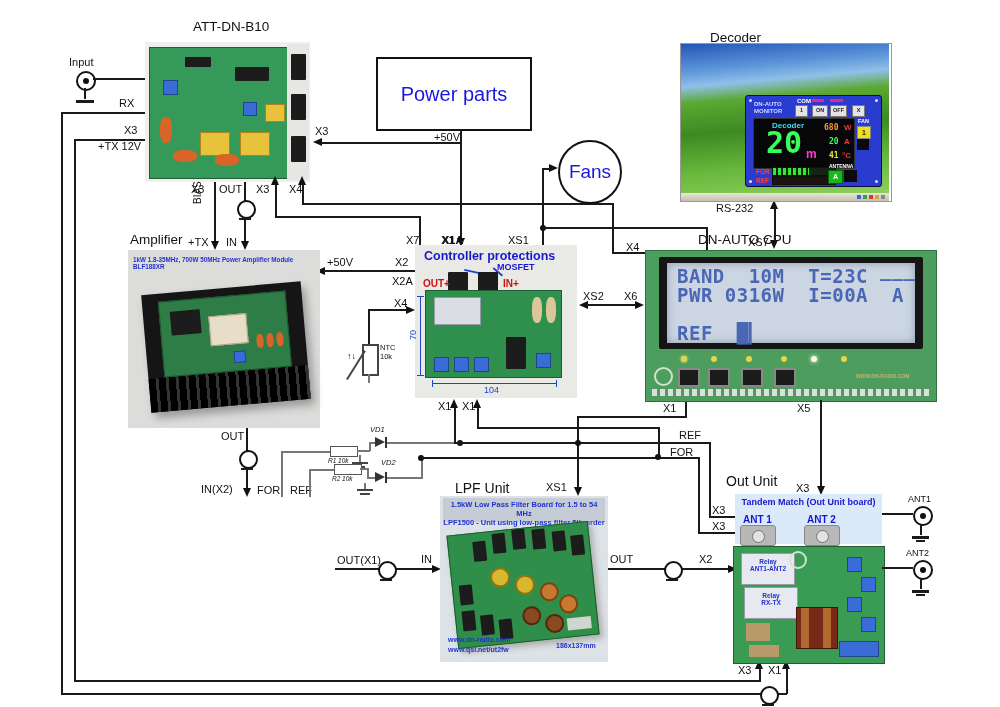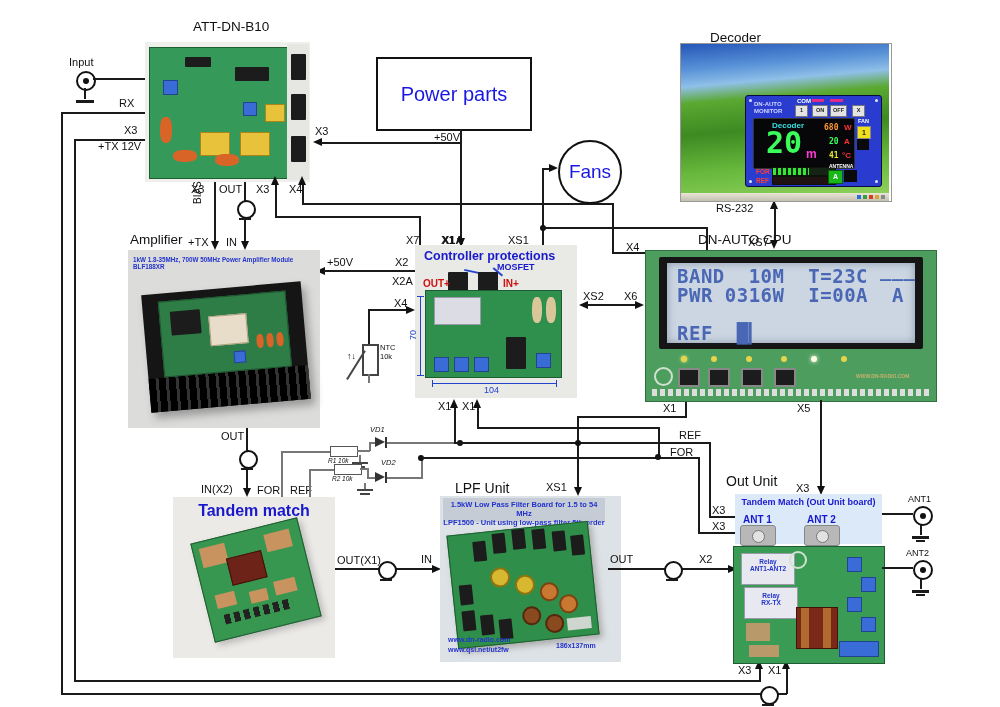--- a/index.html
+++ b/index.html
@@ -349,42 +349,30 @@
     <div class="seg" style="left:26px;top:71px;width:62px;">
         <span class="segfill" style="width: 58%;"></span>
       </div>
     <div style="position:absolute;left:10px;top:81px;font-size:6.5px;font-weight:bold;color:#ff4030;">REF</div>
     <div class="seg" style="left:26px;top:80px;width:62px;background:#201212;"></div>
     <div style="position:absolute;left:83px;top:67px;font-size:5px;font-weight:bold;color:#fff;">ANTENNA</div>
     <div style="position:absolute;left:82px;top:74px;width:13px;height:12px;background:#18b818;border:1px solid #0a600a;font-size:7px;font-weight:bold;color:#fff;text-align:center;line-height:12px;">A</div>
     <div style="position:absolute;left:98px;top:74px;width:13px;height:12px;background:#0a0a0a;"></div>
   </div>
 
-  <div class="photo" style="left:173px;top:497px;width:162px;height:161px;background:#eceae6;">
-    <div style="position:absolute;left:0;top:5px;width:100%;text-align:center;color:#1818cc;font-weight:bold;font-size:16px;">Tandem match</div>
-    <div style="position:absolute;left:28px;top:32px;width:108px;height:100px;background:#37964f;border:1px solid #215c30;transform:rotate(-14deg);box-shadow:3px 4px 6px #bbb;">
-      <div style="position:absolute;left:6px;top:6px;width:26px;height:20px;background:#c9935f;"></div>
-      <div style="position:absolute;left:72px;top:8px;width:26px;height:18px;background:#c9935f;"></div>
-      <div style="position:absolute;left:30px;top:22px;width:34px;height:26px;background:#6e2318;border:1px solid #40120a;"></div>
-      <div style="position:absolute;left:10px;top:55px;width:20px;height:14px;background:#c9935f;"></div>
-      <div style="position:absolute;left:44px;top:60px;width:18px;height:12px;background:#c9935f;"></div>
-      <div style="position:absolute;left:70px;top:56px;width:22px;height:14px;background:#c9935f;"></div>
-      <div style="position:absolute;left:14px;top:76px;width:70px;height:10px;background:repeating-linear-gradient(90deg,#222 0 6px,#37964f 6px 10px);"></div>
-    </div>
-  </div>
 
   <div class="L" style="left:337px;top:554px;">OUT(X1)</div>
   <div class="L" style="left:421px;top:553px;">IN</div>
   <div class="W" style="left:335px;top:568px;width:98px;height:2px;"></div>
   <div class="FE" style="left:378px;top:561px;"></div>
   <div class="W" style="left:380px;top:579px;width:12px;height:2px;"></div>
   <div class="A Ar" style="left:432px;top:564.5px;"></div>
 
   <div class="L H" style="left:455px;top:481px;font-size:14px;">LPF Unit</div>
-  <div class="photo" style="left:440px;top:496px;width:168px;height:166px;background:#dde2e6;padding-left:13px;">
+  <div class="photo" style="left:440px;top:496px;width:168px;height:166px;background:#dde2e6;">
     <div style="position:absolute;left:3px;top:2px;width:162px;height:24px;background:#c6ccd6;text-align:center;">
       <div style="font-size:7.5px;font-weight:bold;color:#2233cc;margin-top:2px;">1.5kW Low Pass Filter Board for 1.5 to 54 MHz</div>
       <div style="font-size:7.5px;font-weight:bold;color:#2233cc;">LPF1500 - Unit using low-pass filter 5th order</div>
     </div>
     <div style="position:absolute;left:12px;top:32px;width:140px;height:112px;background:#2f8f4a;border:1px solid #1d5c2e;transform:rotate(-6deg);box-shadow:3px 4px 6px #aaa;">
       <div class="chip" style="left:6px;top:50px;width:13px;height:20px;"></div>
       <div class="chip" style="left:6px;top:76px;width:13px;height:20px;"></div>
       <div class="chip" style="left:24px;top:8px;width:13px;height:20px;"></div>
       <div class="chip" style="left:44px;top:2px;width:13px;height:20px;"></div>
       <div class="chip" style="left:64px;top:0px;width:13px;height:20px;"></div>

